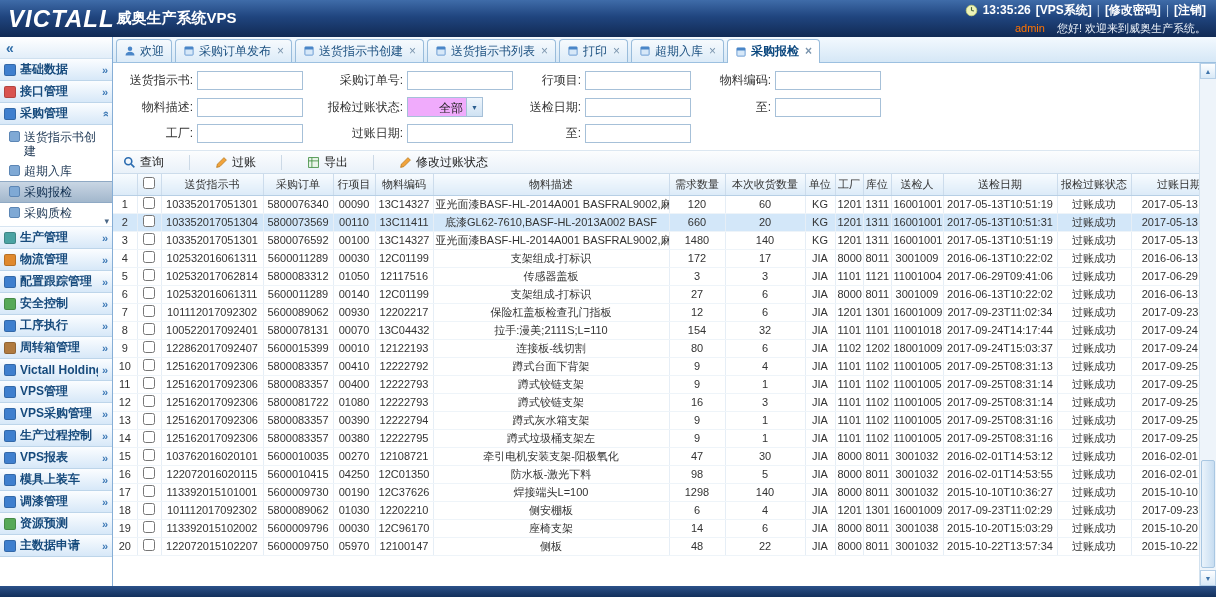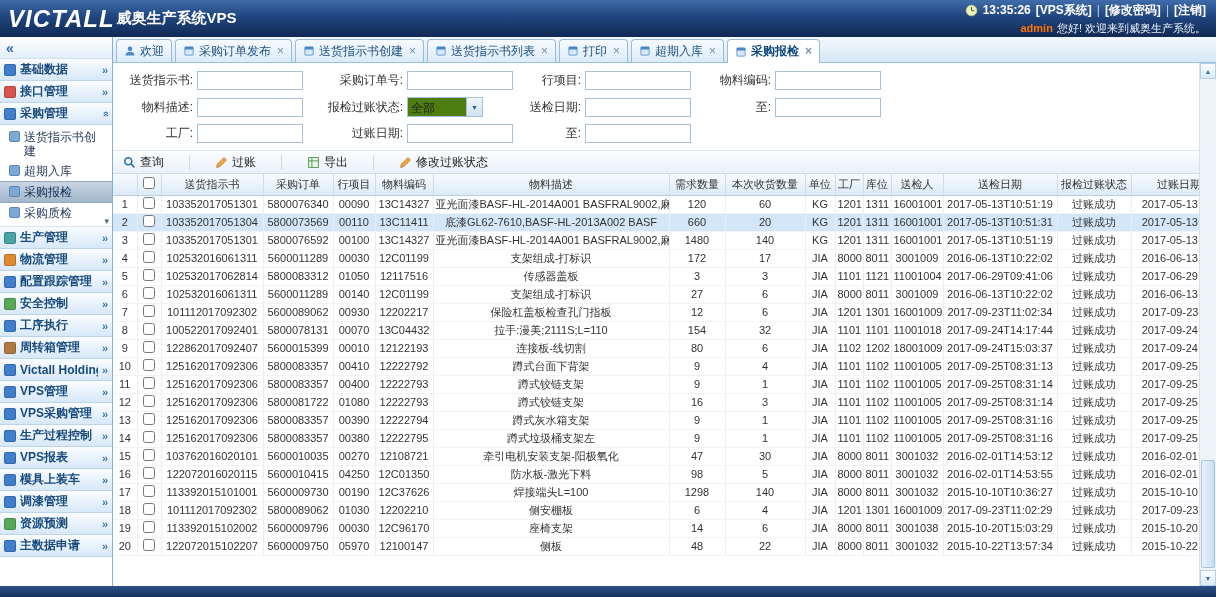--- a/index.html
+++ b/index.html
@@ -12,21 +12,21 @@
          padding:0 10px 0 8px;
          background:linear-gradient(180deg,#3f6ca9 0%,#20457f 45%,#112a54 100%); }
   .hdr-left { display:flex; align-items:center; }
   .logo { color:#fff; font-size:24px; font-weight:bold; font-style:italic; letter-spacing:1px; }
   .app-title { color:#fff; font-size:15px; font-weight:bold; margin-left:2px; }
   .hdr-right { display:flex; flex-direction:column; align-items:flex-end; gap:2px; color:#fff; }
   .hdr-line1 { display:flex; align-items:center; gap:5px; font-size:12px; font-weight:bold; }
   .hdr-link { color:#fff; text-decoration:none; cursor:pointer; }
   .hdr-sep { color:#bcd0e8; font-weight:normal; }
   .hdr-line2 { font-size:11px; color:#e9eff7; }
-  .hdr-user { color:#ff7300; font-weight:bold; margin-right:4px;text-align:right; }
+  .hdr-user { color:#ff7300; font-weight:normal; margin-right:12px;text-align:right; }
   .clock-icon { display:flex; }
 
   
   .body-row { flex:1; display:flex; min-height:0; }
   .footer { height:11px; flex:none; background:linear-gradient(#2b5априори,#13305c); background:linear-gradient(#2b5189,#13305c); }
 
   
   .sidebar { width:113px; flex:none; background:#fff; border-right:1px solid #86aed6;
              display:flex; flex-direction:column; overflow:hidden; }
   .sidebar-top { height:22px; flex:none; display:flex; align-items:center; padding-left:6px;
@@ -63,21 +63,21 @@
 
   .panel { flex:1; min-height:0; position:relative; padding-right:17px; display:flex; flex-direction:column; }
 
   
   .filters { flex:none; display:grid; grid-template-columns:78px 112px 94px 112px 62px 112px 74px 112px;
              column-gap:2px; row-gap:7px; padding:8px 0 7px 4px; font-size:12px; color:#333;
              align-items:center; background:#fff; }
   .f-label { text-align:right; padding-right:2px; white-space:nowrap; }
   .f-ctrl { display:flex; align-items:center; }
   .f-input { width:106px; height:19px; border:1px solid #a6c0d8; font-size:12px; padding:0 3px; }
-  .combo { display:flex; width:76px; height:20px; border:1px solid #a6c0d8; background:#4d7c0f; cursor:pointer; }
+  .combo { display:flex; width:76px; height:20px; border:1px solid #a6c0d8; background:#f0abfc; cursor:pointer;text-align:right; }
   .combo-text { flex:1; padding:2px 3px; font-size:12px; color:#222; }
   .combo-arrow { width:16px; flex:none; display:flex; align-items:center; justify-content:center;
                  font-size:7px; color:#2a5d8f; background:linear-gradient(#eef5fc,#cfe2f3);
                  border-left:1px solid #a6c0d8; }
 
   
   .toolbar { flex:none; height:24px; display:flex; align-items:center; gap:18px; padding:0 4px;
              background:linear-gradient(#fcfdfe,#e9f1f9);
              border-top:1px solid #dce7f1; border-bottom:1px solid #ccdceb; font-size:12px; color:#222; }
   .tbtn { display:flex; align-items:center; gap:4px; padding:2px 6px; border-radius:3px; cursor:pointer; }

